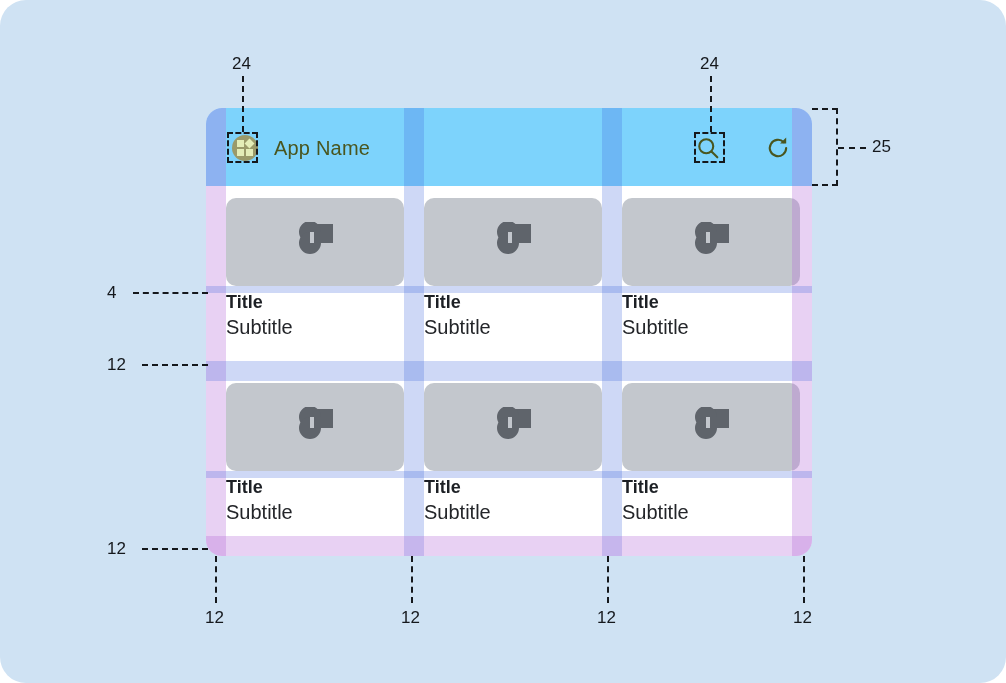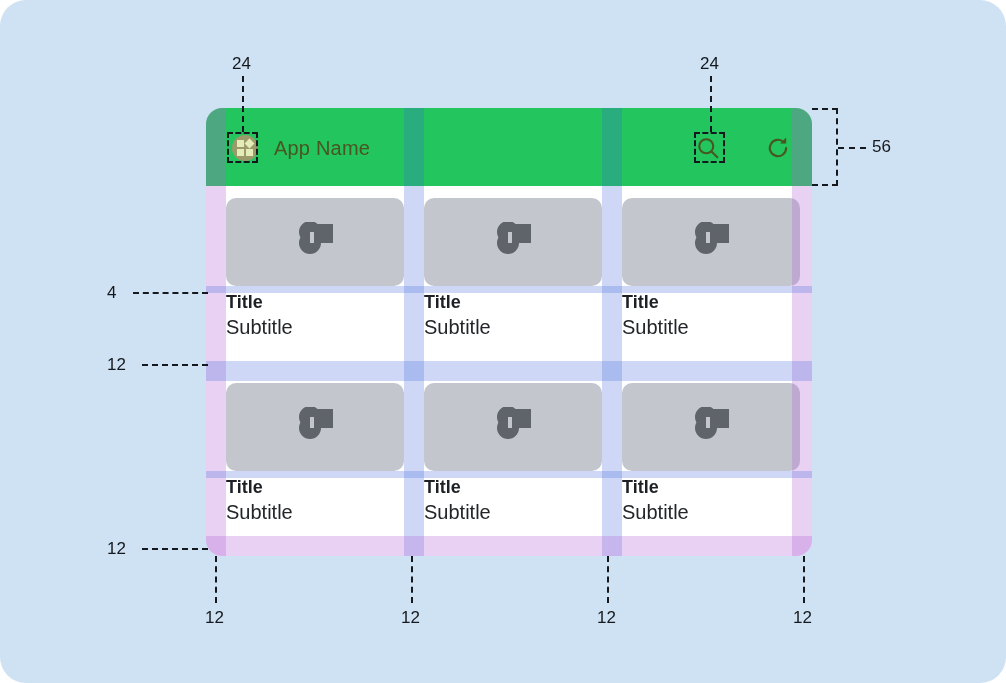--- a/index.html
+++ b/index.html
@@ -29,21 +29,21 @@
     background: #ffffff;
     overflow: hidden;
   }
 
   
   .appbar {
     position: absolute;
     left: 0; top: 0;
     width: 606px;
     height: 78px;
-    background: #22c55e;
+    background: #7dd3fc;
     display: flex;
     align-items: center;
   }
   .appbar-logo {
     position: absolute;
     left: 26px;
     top: 27px;
     width: 26px;
     height: 26px;
     border-radius: 50%;
@@ -290,21 +290,21 @@
   <div class="ann-label" style="left:232px; top:54px;">24</div>
   <div class="dash-v" style="left:242px; top:76px; height:56px;"></div>
   <div class="dash-box" style="left:227px; top:132px; width:31px; height:31px;"></div>
 
   <div class="ann-label" style="left:700px; top:54px;">24</div>
   <div class="dash-v" style="left:710px; top:76px; height:56px;"></div>
   <div class="dash-box" style="left:694px; top:132px; width:31px; height:31px;"></div>
 
   <div class="dash-bracket" style="left:812px; top:108px; width:26px; height:78px;"></div>
   <div class="dash-h" style="left:838px; top:147px; width:28px;"></div>
-  <div class="ann-label" style="left:872px; top:137px;">56</div>
+  <div class="ann-label" style="left:872px; top:137px;">25</div>
 
   <div class="ann-label" style="left:107px; top:283px;">4</div>
   <div class="dash-h" style="left:133px; top:292px; width:75px;"></div>
 
   <div class="ann-label" style="left:107px; top:355px;">12</div>
   <div class="dash-h" style="left:142px; top:364px; width:66px;"></div>
 
   <div class="ann-label" style="left:107px; top:539px;">12</div>
   <div class="dash-h" style="left:142px; top:548px; width:66px;"></div>
 

